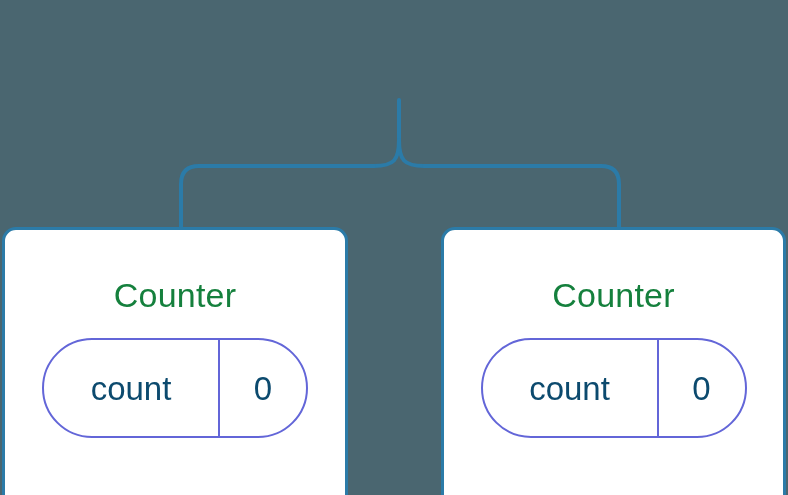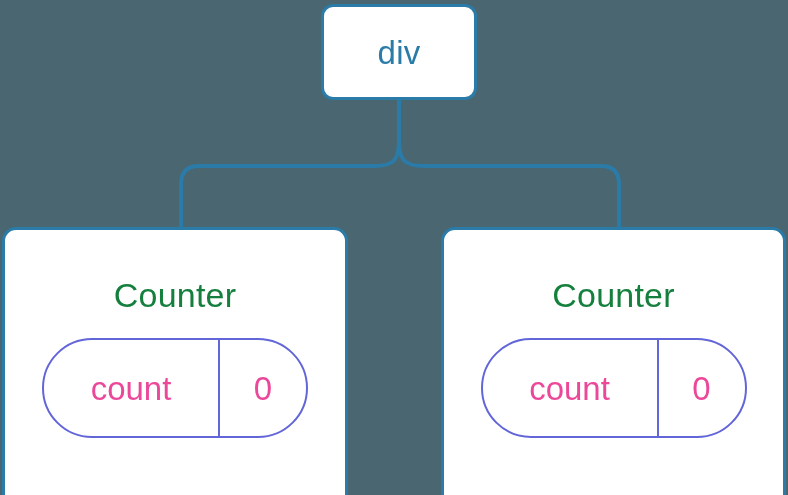--- a/index.html
+++ b/index.html
@@ -88,21 +88,21 @@
     box-sizing: border-box;
     display: flex;
     align-items: stretch;
     background: transparent;
   }
   .pill-key,
   .pill-value {
     display: flex;
     align-items: center;
     justify-content: center;
-    color: #ec4899;
+    color: #0c4a6e;
     font-size: 33px;
     line-height: 1;
   }
   .pill-key {
     flex: 0 0 174px;
     border-right: 2px solid #6366d8;
   }
   .pill-value {
     flex: 1 1 auto;
   }
@@ -115,23 +115,20 @@
   <svg id="connectors" viewBox="0 0 788 495" width="788" height="495" fill="none" xmlns="http://www.w3.org/2000/svg" aria-hidden="true">
 
     <path d="M 399 100 L 399 140 C 399 160 404 166 424 166" stroke="#2b7ba8" stroke-width="4" stroke-linecap="round" fill="none"></path>
     <path d="M 399 140 C 399 160 394 166 374 166" stroke="#2b7ba8" stroke-width="4" stroke-linecap="round" fill="none"></path>
 
     <path d="M 374 166 L 199 166 C 187 166 181 172 181 184 L 181 227" stroke="#2b7ba8" stroke-width="4" stroke-linecap="round" fill="none"></path>
 
     <path d="M 424 166 L 601 166 C 613 166 619 172 619 184 L 619 227" stroke="#2b7ba8" stroke-width="4" stroke-linecap="round" fill="none"></path>
   </svg>
 
-  <div class="node-root">
-    <span class="node-root-label">div</span>
-  </div>
 
   <div class="card card-left">
     <div class="card-title">Counter</div>
     <div class="pill">
       <div class="pill-key">count</div>
       <div class="pill-value">0</div>
     </div>
   </div>
 
   <div class="card card-right">

